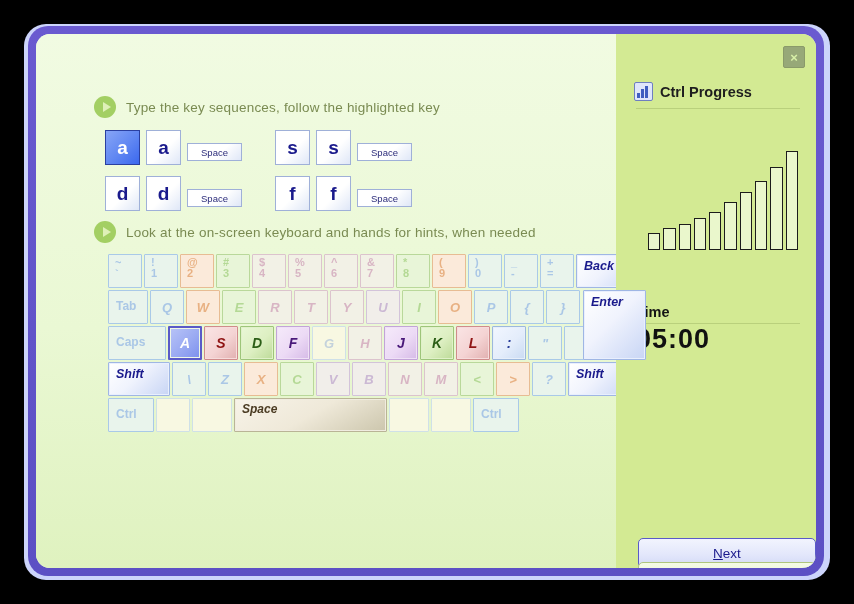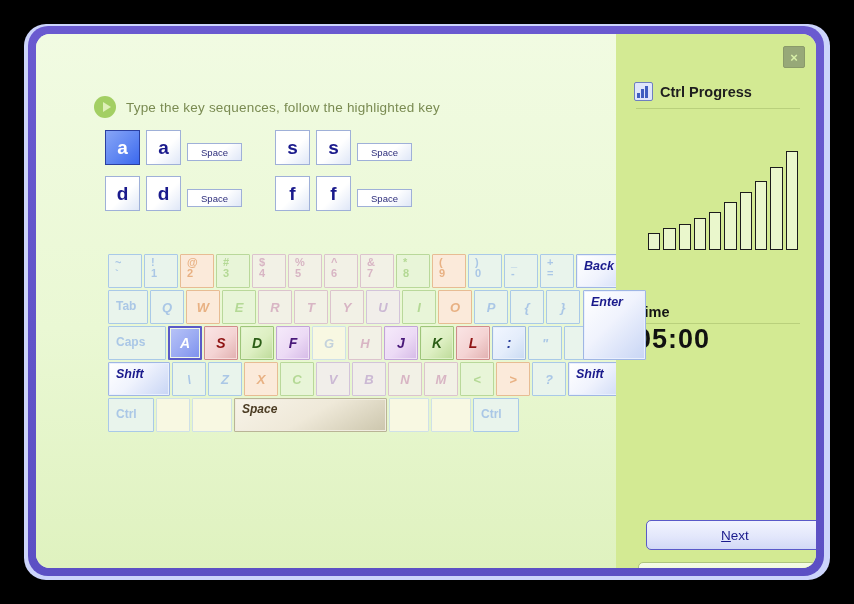--- a/index.html
+++ b/index.html
@@ -126,22 +126,22 @@
   .bar{flex:1;background:#eaf7cc;border:1px solid #1c1c1c;box-sizing:border-box;}
 
   .timelbl{position:absolute;left:20px;top:270px;font-size:14.5px;font-weight:bold;color:#141414;}
   .timeval{position:absolute;left:20px;top:290px;font-size:27px;font-weight:bold;
         color:#111;letter-spacing:1px;}
 
   .btn{position:absolute;left:22px;width:178px;height:30px;border-radius:5px;
        display:flex;align-items:center;justify-content:center;
        font-size:13.5px;color:#1a1a8c;cursor:pointer;box-sizing:border-box;}
   .btn u{text-decoration:underline;}
-  .btn-next{top:486px;border:1px solid #5a5ac8;
-       background:linear-gradient(180deg,#f2f4fe 0%,#e3e7fb 55%,#d2d9f6 100%);margin-left:8px;}
+  .btn-next{top:504px;border:1px solid #5a5ac8;
+       background:linear-gradient(180deg,#f2f4fe 0%,#e3e7fb 55%,#d2d9f6 100%);}
   .btn-cancel{top:528px;border:1px solid #aec57e;
        background:linear-gradient(180deg,#f4fbe6 0%,#edf7d8 55%,#e6f3c9 100%);}
 </style>
 </head>
 <body>
 
 <div id="app">
   <div class="glow"></div>
   <div class="frame">
     <div class="inner">
@@ -187,20 +187,26 @@
             <div class="tile">
                 <span class="face">f</span>
               </div>
             <div class="tile">
                 <span class="face">f</span>
               </div>
             <div class="spacetile">Space</div>
           </div>
         </div>
 
+        <div class="instr" style="left:58px;top:187px;">
+          <span class="bullet">
+              <i></i>
+            </span>
+          <span class="txt">Look at the on-screen keyboard and hands for hints, when needed</span>
+        </div>
 
         <div class="kbd">
           <div class="krow" id="krow1" style="top:0px;">
               <div class="k t-blue" style="width: 34px;">
                 <span class="dual">
                   <span>~</span>
                   <span>`</span>
                 </span>
               </div>
               <div class="k t-blue" style="width: 34px;">

